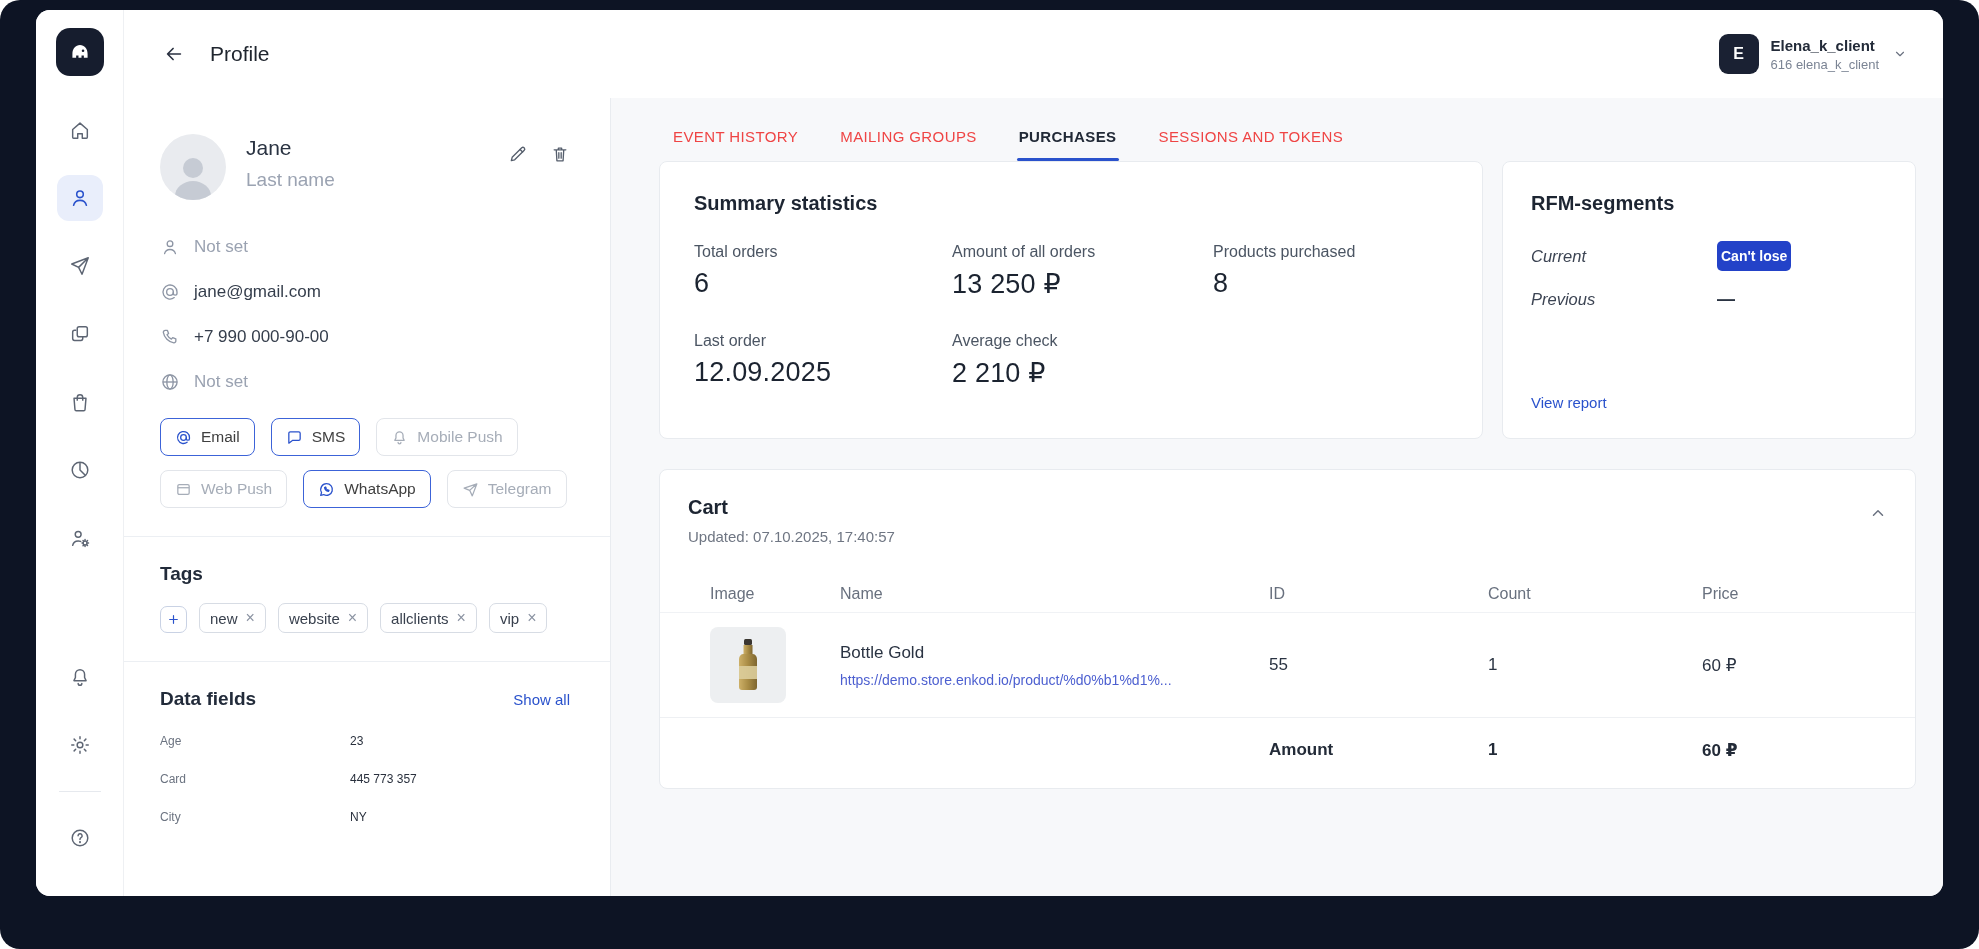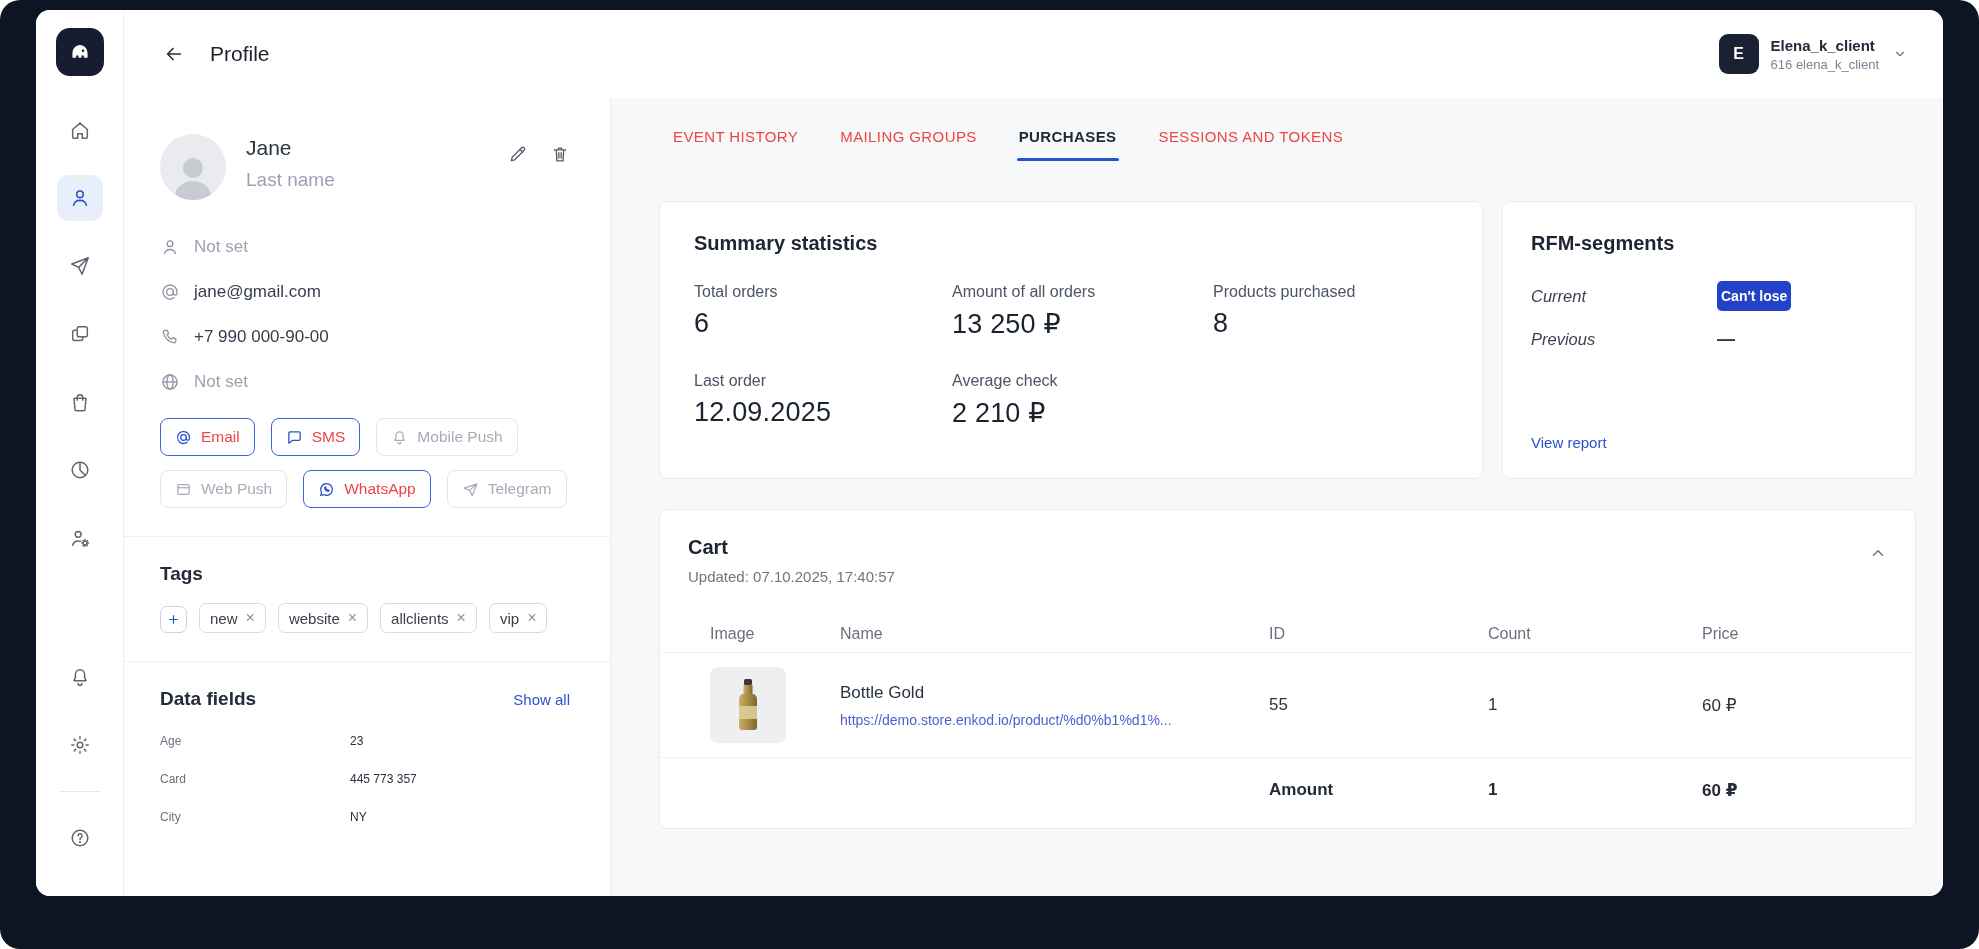--- a/index.html
+++ b/index.html
@@ -52,21 +52,21 @@
   .contacts { margin-top:24px; }
   .contact-row { display:flex; align-items:center; height:45px; color:#8d95a4; }
   .contact-row .val { margin-left:14px; font-size:17px; color:#353e4c; }
   .contact-row.muted .val { color:#9aa2b1; }
 
   .channel-row { display:flex; gap:16px; margin-top:14px; }
   .chan { height:38px; border:1px solid #e2e5ea; border-radius:8px; background:#fff;
     display:inline-flex; align-items:center; gap:9px; padding:0 14px; font-size:15.5px;
     color:#a6adb8; cursor:pointer; }
   .chan svg { color:#a6adb8; }
-  .chan.active { border-color:#3c63d8; color:#ef4444; }
+  .chan.active { border-color:#3c63d8; color:#404040; }
   .chan.active svg { color:#2a52cc; }
 
   .pdivider { height:1px; background:#eceff3; margin:28px -40px 0 -36px; }
   .section-title { font-size:19px; font-weight:600; color:#222b3a; }
 
   .tags-sec { margin-top:26px; }
   .tags-row { display:flex; gap:12px; margin-top:18px; align-items:flex-end; flex-wrap:wrap; }
   .tag-add { width:27px; height:27px; border:1px solid #c9d2e4; border-radius:7px; color:#2a52cc;
     display:flex; align-items:center; justify-content:center; cursor:pointer; background:#fff; }
   .tag { height:30px; border:1px solid #d7dce4; border-radius:7px; display:inline-flex;
@@ -83,21 +83,21 @@
 
   
   .main { flex:1; background:#f7f8fa; padding:20px 27px 0 48px; min-width:0; overflow:hidden; }
   .tabs { display:flex; gap:38px; padding-left:12px; }
   .tab { position:relative; padding:10px 2px 16px; font-size:15px; letter-spacing:.4px;
     color:#ef4444; font-weight:500; cursor:pointer; white-space:nowrap; }
   .tab.active { color:#212936; font-weight:700; }
   .tab.active::after { content:""; position:absolute; left:0; right:0; bottom:0; height:3px;
     border-radius:2px; background:#2a52cc; }
 
-  .cards-row { display:flex; gap:19px; margin-top:40px; }
+  .cards-row { display:flex; gap:19px; }
   .card { background:#fff; border:1px solid #e8ebef; border-radius:8px; }
   .card-title { font-size:20px; font-weight:600; color:#1d2532; }
 
   .summary-card { width:824px; height:278px; padding:30px 34px; }
   .stats-grid { display:grid; grid-template-columns:258px 261px 1fr; margin-top:28px; row-gap:32px; }
   .stat-label { font-size:16px; color:#4b5563; }
   .stat-value { font-size:27px; color:#1b2330; margin-top:7px; font-weight:500; letter-spacing:.2px; }
 
   .rfm-card { flex:1; height:278px; padding:30px 28px 26px; display:flex; flex-direction:column; }
   .rfm-row { display:flex; align-items:center; margin-top:26px; }

